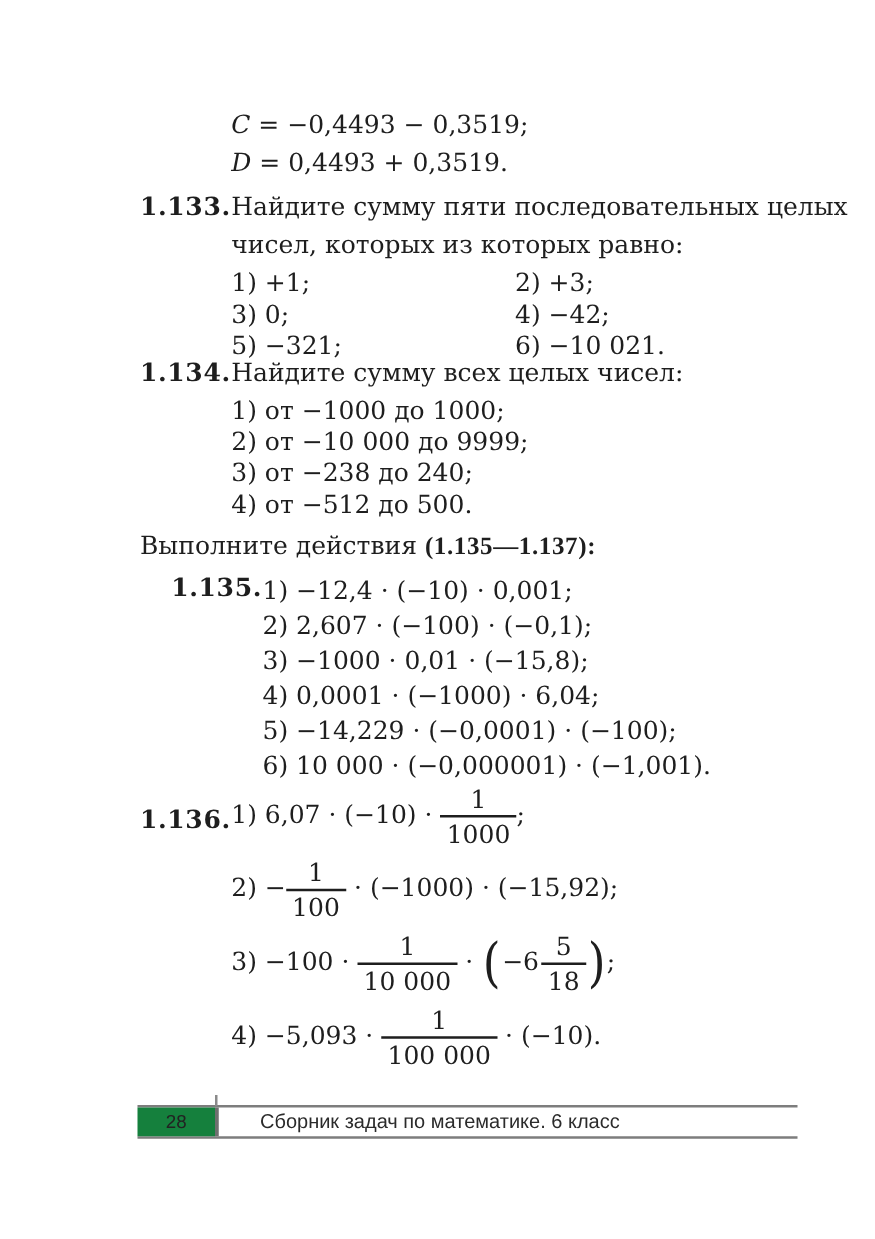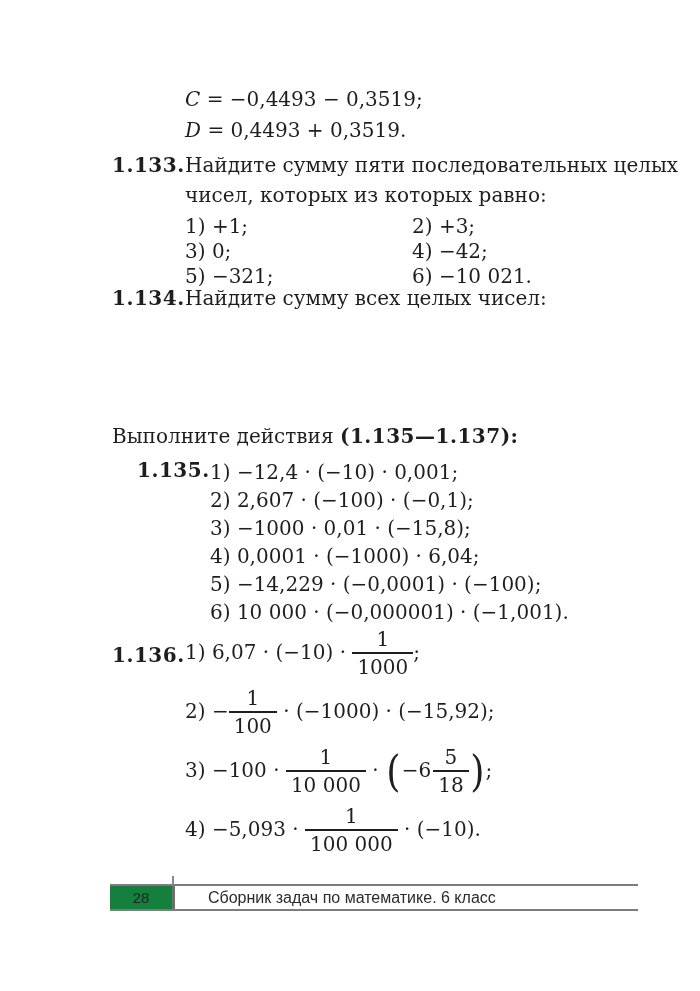--- a/index.html
+++ b/index.html
@@ -29,21 +29,21 @@
   .p1133 .items {
     margin-left:185px; margin-top:4px;
     display:grid; grid-template-columns:227px auto;
     line-height:25px; white-space:nowrap;
   }
 
   .p1134 { position:absolute; top:283px; left:0; width:700px; font-size:20px; line-height:30px; }
   .p1134 .items { margin-left:185px; margin-top:3px; line-height:25px; white-space:nowrap; }
 
   .instruction { position:absolute; top:421px; left:112px; font-size:20px; line-height:30px; }
-  .instruction b { letter-spacing:0.5px; }
+  .instruction b { letter-spacing:0.5px;font-family:Liberation Serif, serif; }
 
   .p1135 { position:absolute; top:458px; left:0; width:700px; font-size:20px;padding-left:25px; }
   .p1135 .items { line-height:28px; white-space:nowrap; }
 
   .p1136 { position:absolute; top:628px; left:0; width:608px; font-size:20px; }
   .p1136 .pnum { padding-top:15px; }
   .mrow { margin-bottom:9px; white-space:nowrap; }
 
   
   .frac {
@@ -105,20 +105,26 @@
       <span>5) −321;</span>
       <span>6) −10 021.</span>
     </div>
   </section>
 
   <section class="p1134">
     <div class="problem-row">
       <span class="pnum">1.134.</span>
       <div class="ptext-lines">Найдите сумму всех целых чисел:</div>
     </div>
+    <div class="items">
+      <div>1) от −1000 до 1000;</div>
+      <div>2) от −10 000 до 9999;</div>
+      <div>3) от −238 до 240;</div>
+      <div>4) от −512 до 500.</div>
+    </div>
   </section>
 
   <div class="instruction">
     <span>Выполните действия </span><b>(1.135—1.137):</b>
   </div>
 
   <section class="p1135 problem-row">
     <span class="pnum">1.135.</span>
     <div class="items">
       <div>1) −12,4 · (−10) · 0,001;</div>

